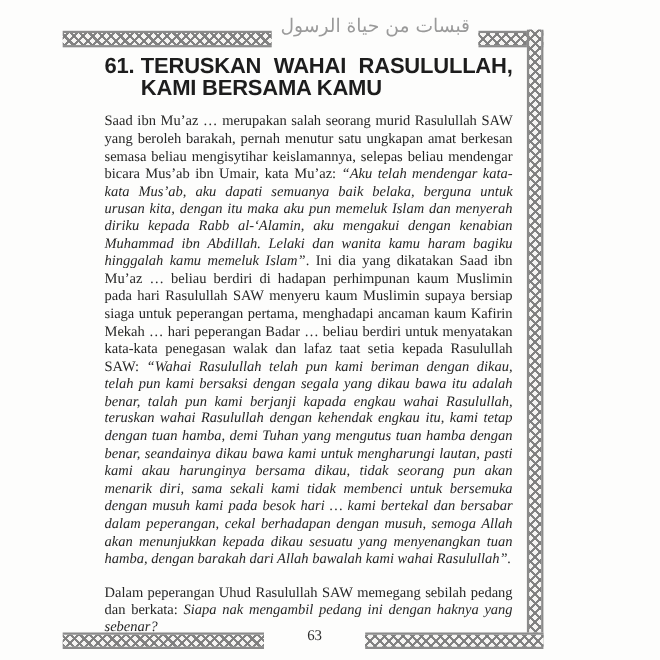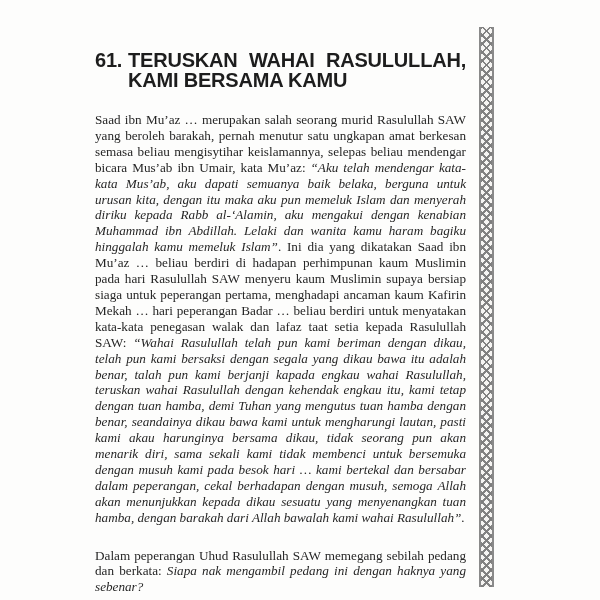--- a/index.html
+++ b/index.html
@@ -87,47 +87,57 @@
     font-family: "Liberation Sans", sans-serif;
     font-weight: 700;
     font-size: 20px;
     line-height: 20px;
     letter-spacing: -0.2px;
     color: #1d1d1d;
   }
   .heading-number { flex: 0 0 33px; }
   .heading-title  { flex: 1; text-align: justify; }
   .para {
-    margin-top: 22px;
+    margin-top: 12px;
     font-size: 13.2px;
     line-height: 15.9px;
     text-align: justify;
     color: #262626;
   }
   .para i { font-family: "Liberation Serif", serif; }
   .section-62 { margin-top: 15px; }
 </style>
 </head>
 <body>
 
 <div class="screen">
 
+  <div class="top-row">
+    <div class="band h seg-left"></div>
+    <div class="calligraphy">قبسات من حياة الرسول</div>
+    <div class="band h seg-right"></div>
+  </div>
 
   <div class="band v"></div>
 
   <div class="content">
 
     <div class="section">
       <div class="section-heading">
         <span class="heading-number">61.</span>
         <span class="heading-title">TERUSKAN WAHAI RASULULLAH, KAMI BERSAMA KAMU</span>
       </div>
       <p class="para"><span>Saad ibn Mu’az … merupakan salah seorang murid Rasulullah SAW yang beroleh barakah, pernah menutur satu ungkapan amat berkesan semasa beliau mengisytihar keislamannya, selepas beliau mendengar bicara Mus’ab ibn Umair, kata Mu’az: </span><i>“Aku telah mendengar kata-kata Mus’ab, aku dapati semuanya baik belaka, berguna untuk urusan kita, dengan itu maka aku pun memeluk Islam dan menyerah diriku kepada Rabb al-‘Alamin, aku mengakui dengan kenabian Muhammad ibn Abdillah. Lelaki dan wanita kamu haram bagiku hinggalah kamu memeluk Islam”</i><span>. Ini dia yang dikatakan Saad ibn Mu’az … beliau berdiri di hadapan perhimpunan kaum Muslimin pada hari Rasulullah SAW menyeru kaum Muslimin supaya bersiap siaga untuk peperangan pertama, menghadapi ancaman kaum Kafirin Mekah … hari peperangan Badar … beliau berdiri untuk menyatakan kata-kata penegasan walak dan lafaz taat setia kepada Rasulullah SAW: </span><i>“Wahai Rasulullah telah pun kami beriman dengan dikau, telah pun kami bersaksi dengan segala yang dikau bawa itu adalah benar, talah pun kami berjanji kapada engkau wahai Rasulullah, teruskan wahai Rasulullah dengan kehendak engkau itu, kami tetap dengan tuan hamba, demi Tuhan yang mengutus tuan hamba dengan benar, seandainya dikau bawa kami untuk mengharungi lautan, pasti kami akau harunginya bersama dikau, tidak seorang pun akan menarik diri, sama sekali kami tidak membenci untuk bersemuka dengan musuh kami pada besok hari … kami bertekal dan bersabar dalam peperangan, cekal berhadapan dengan musuh, semoga Allah akan menunjukkan kepada dikau sesuatu yang menyenangkan tuan hamba, dengan barakah dari Allah bawalah kami wahai Rasulullah”.</i></p>
     </div>
 
     <div class="section section-62">
       <p class="para"><span>Dalam peperangan Uhud Rasulullah SAW memegang sebilah pedang dan berkata: </span><i>Siapa nak mengambil pedang ini dengan haknya yang sebenar?</i></p>
     </div>
 
   </div>
 
+  <div class="bottom-row">
+    <div class="band h seg-left"></div>
+    <div class="page-number">63</div>
+    <div class="band h seg-right"></div>
+  </div>
 
 </div>
 
 </body></html>

